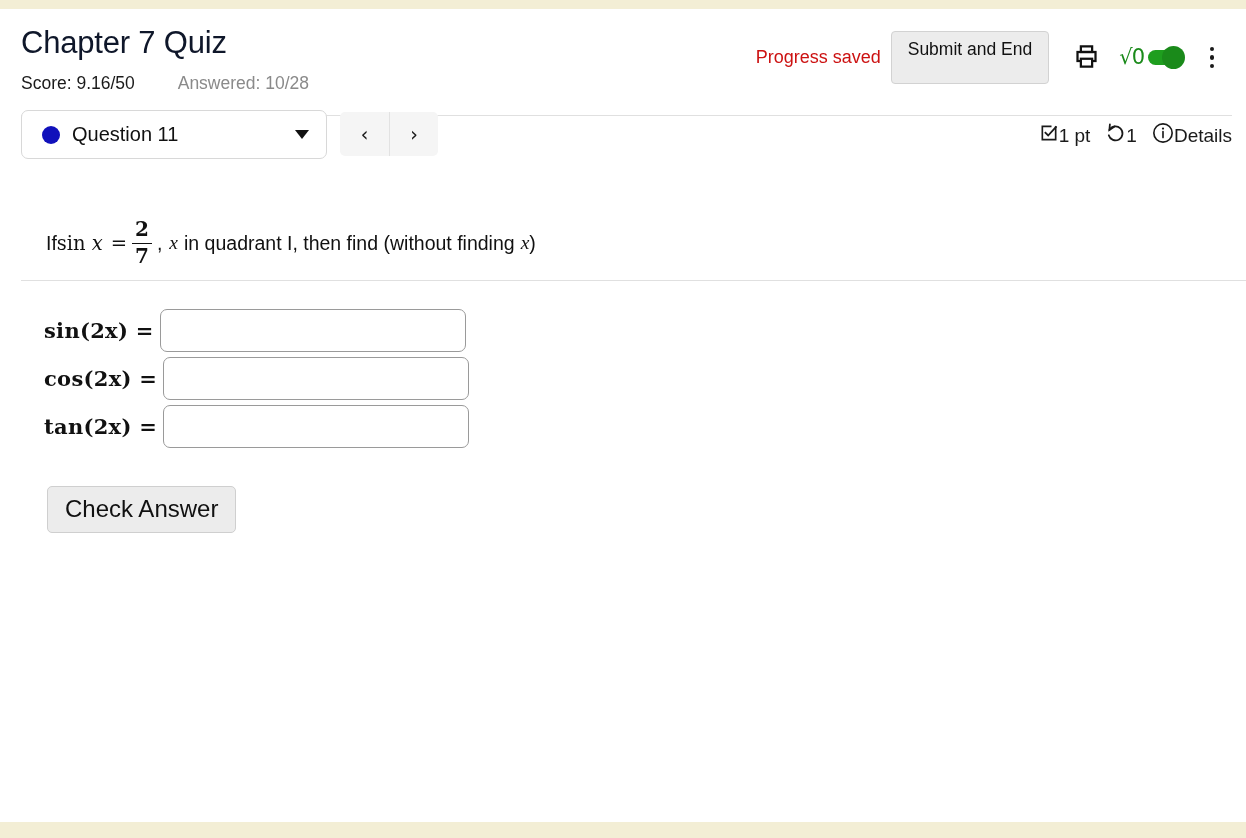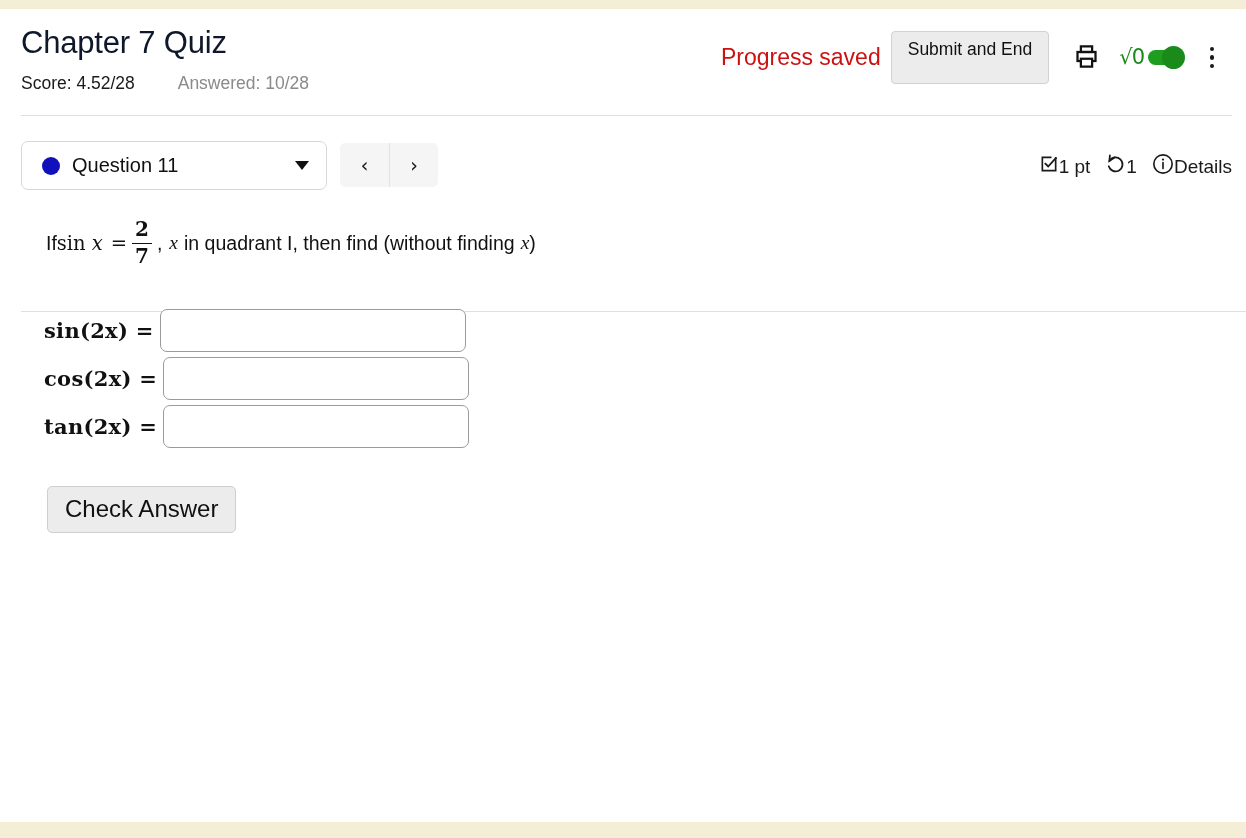--- a/index.html
+++ b/index.html
@@ -67,21 +67,21 @@
   .header-actions {
     position: absolute;
     right: 14px;
     top: 22px;
     display: flex;
     align-items: center;
     gap: 0;
   }
   .progress-saved {
     color: #cc1111;
-    font-size: 23px;
+    font-size: 18px;
     white-space: nowrap;
     margin-right: 10px;
   }
   .btn-submit {
     font-family: "Liberation Sans", sans-serif;
     font-size: 17.5px;
     color: #111111;
     background: #ececec;
     border: 1px solid #d2d2d2;
     border-radius: 4px;
@@ -139,21 +139,21 @@
     top: 106px;
     width: 1211px;
     height: 1px;
     background: #e0e0e0;
   }
 
   
   .qbar {
     position: absolute;
     left: 0;
-    top: 128px;
+    top: 97px;
     width: 1246px;
     height: 68px;
     text-decoration: underline;
   }
   .q-select {
     position: absolute;
     left: 21px;
     top: 4px;
     width: 306px;
     height: 49px;
@@ -317,21 +317,21 @@
 <body>
 
 <div class="top-strip"></div>
 
 <div class="page">
 
   <div class="header">
     <div class="quiz-title">Chapter 7 Quiz</div>
 
     <div class="score-row">
-      <span class="score-val">Score: 4.52/28</span>
+      <span class="score-val">Score: 9.16/50</span>
       <span class="answered-val">Answered: 10/28</span>
     </div>
 
     <div class="header-actions">
       <span class="progress-saved">Progress saved</span>
 
       <button class="btn-submit">Submit and End</button>
 
       <button class="icon-btn printer-btn">
         <span>

